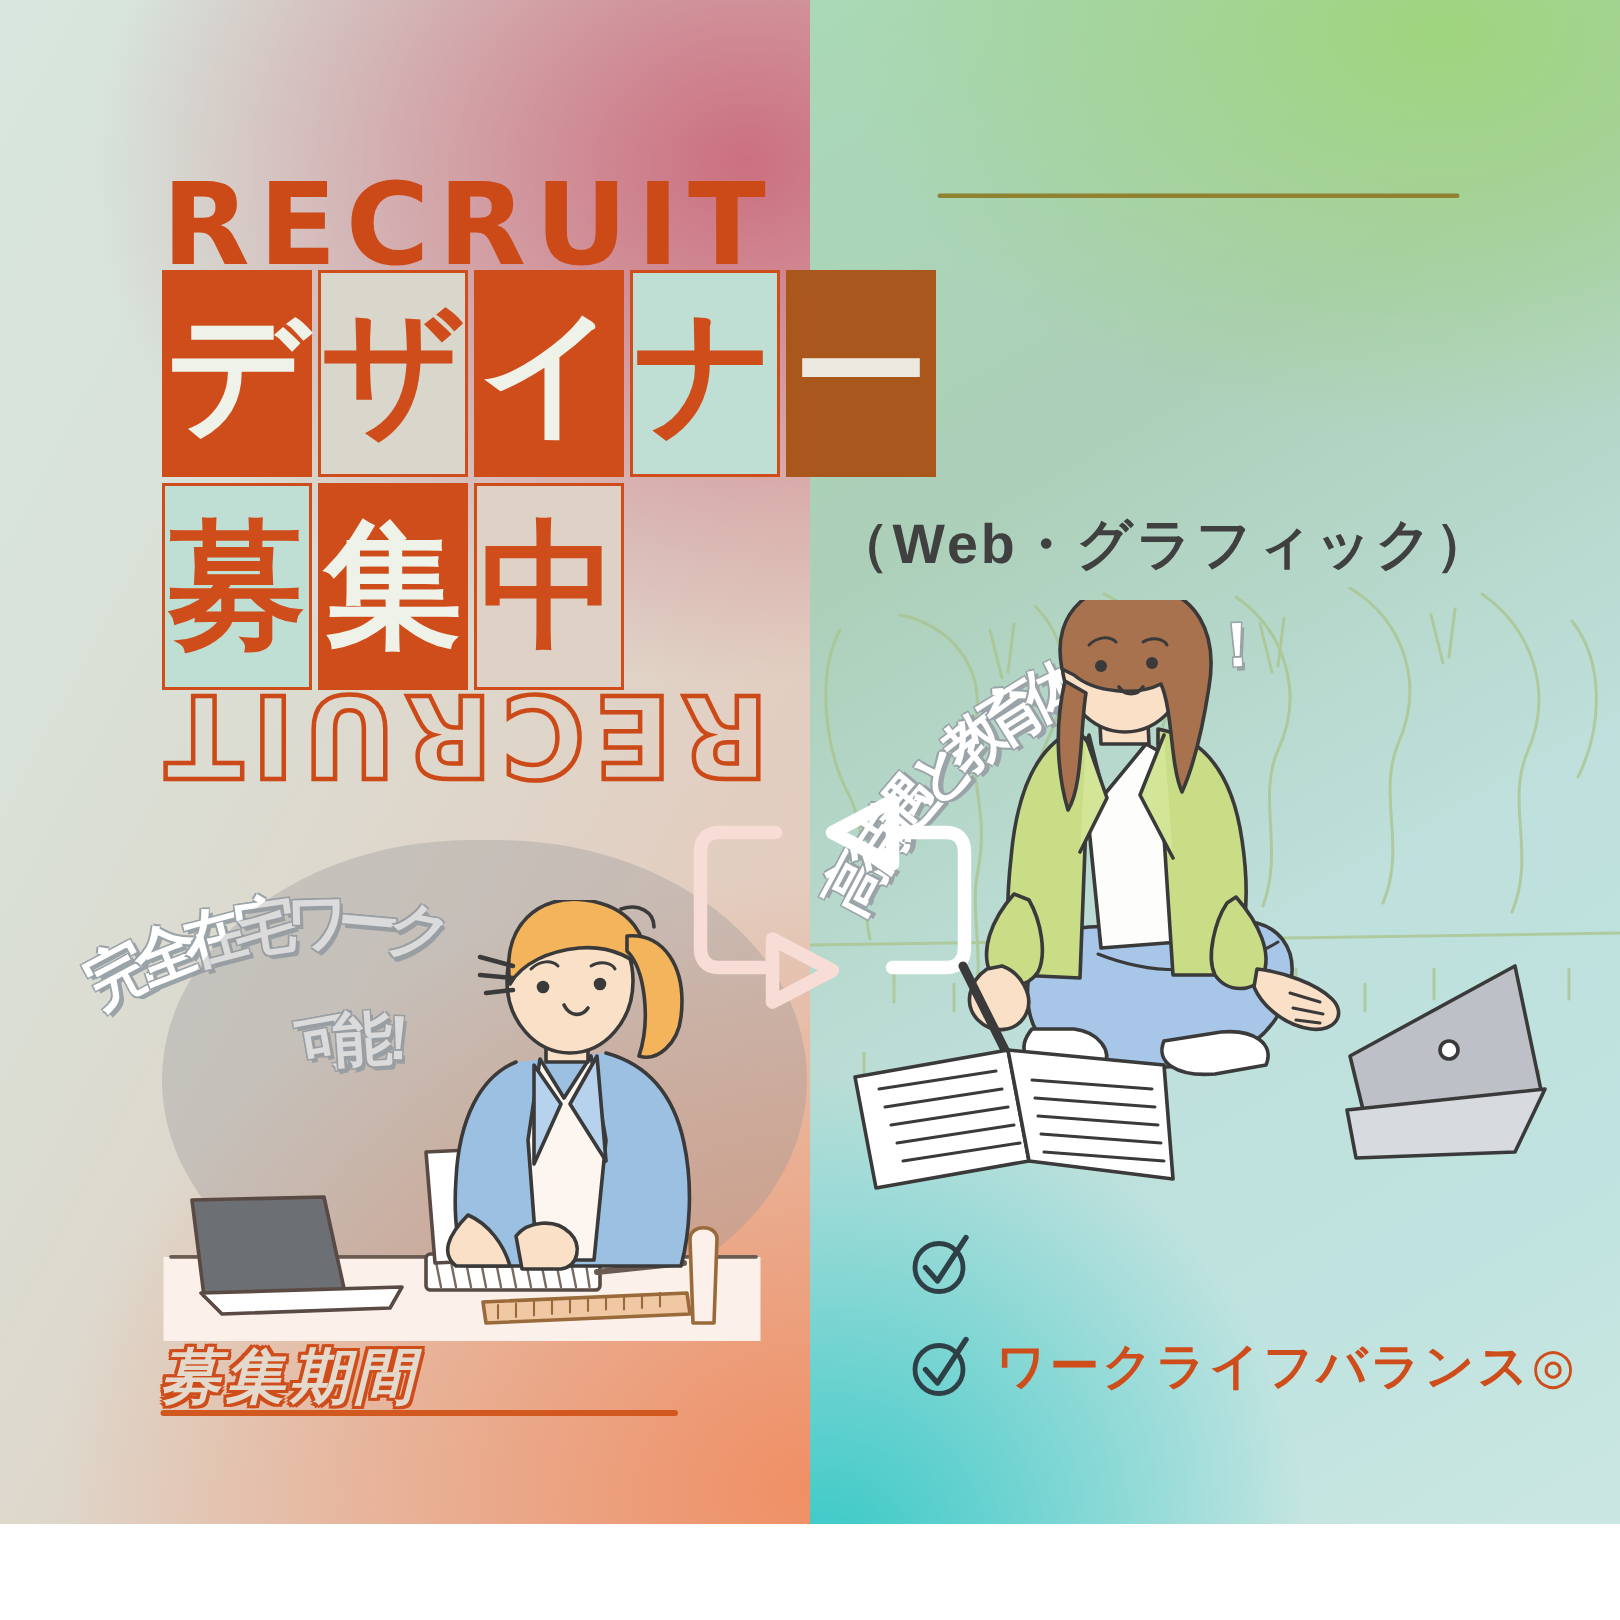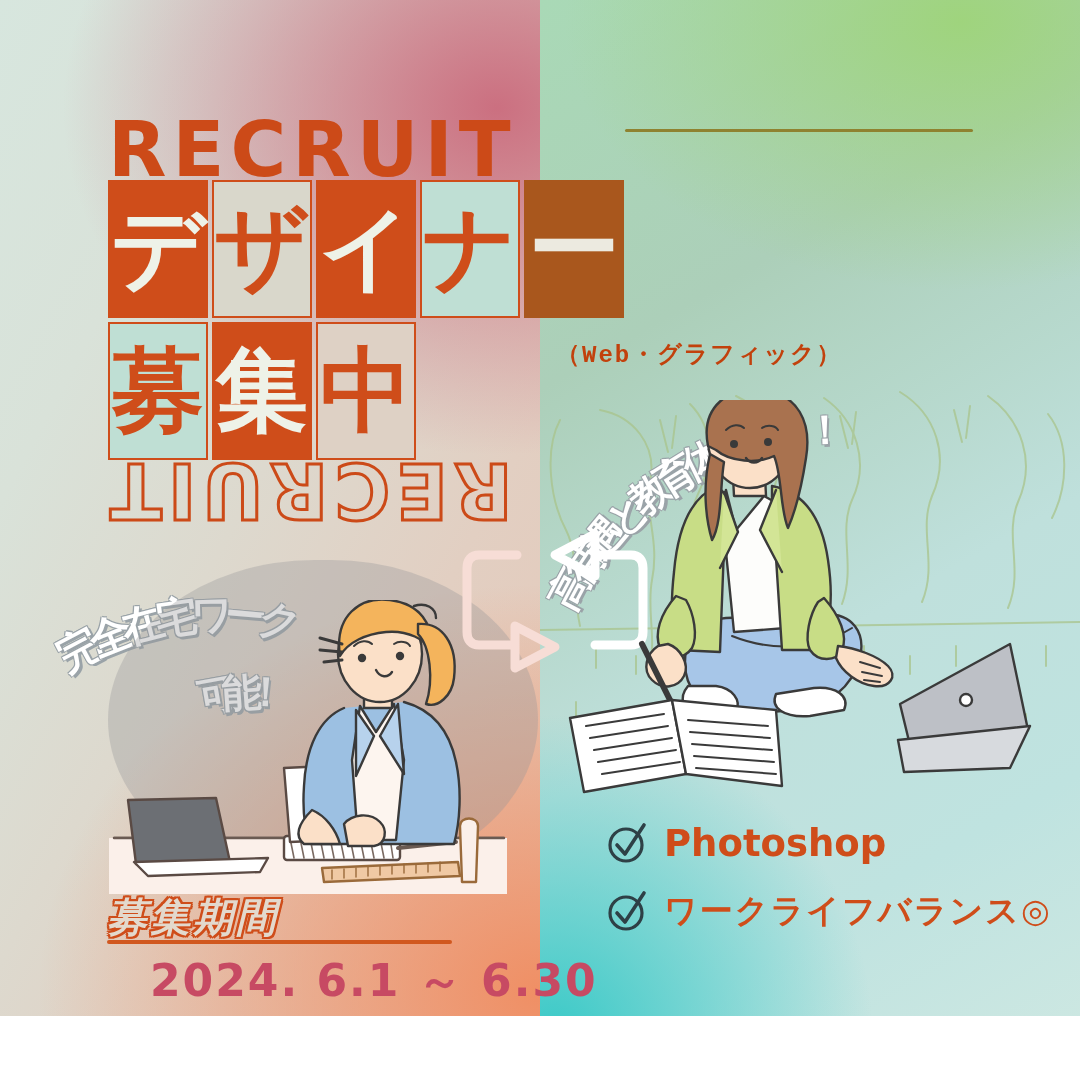--- a/index.html
+++ b/index.html
@@ -53,22 +53,22 @@
   }
   .t-orange{background:#cf4d1a;color:#eef2e8;}
   .t-cream {background:#d9d7cb;color:#cf4d1a;border:2px solid #cf4d1a;}
   .t-mint  {background:#bfdfd4;color:#cf4d1a;border:2px solid #cf4d1a;}
   .t-brown {background:#a9571d;color:#eceae0;}
   .t-tan   {background:#ded1c5;color:#cf4d1a;border:2px solid #cf4d1a;}
 
   
   #subtitle{
     position:absolute;left:556px;top:338px;
-    font-size:24px;font-weight:700;color:#c2410c;letter-spacing:2px;
-    font-family:Liberation Mono, monospace;white-space:nowrap;
+    font-size:37px;font-weight:700;color:#404040;letter-spacing:2px;
+    font-family:Liberation Sans, sans-serif;white-space:nowrap;
   }
 
   
   .arc-wrap{position:absolute;}
   .arc-ch{
     position:absolute;font-size:40px;font-weight:700;
     font-family:"DejaVu Sans",sans-serif;color:#ffffff;
     text-shadow:2px 3px 0 #9aa3a8, -1px -1px 0 #9aa3a8, 1px -1px 0 #9aa3a8, -1px 1px 0 #9aa3a8;
     transform-origin:center center;white-space:pre;
   }
@@ -319,29 +319,27 @@
       <path d="M128 320 L 208 326 M 130 332 L 210 338 M 132 344 L 212 350 M 134 356 L 214 362 M 136 368 L 216 374" stroke="#3a3a3a" stroke-width="2"></path>
 
       <path d="M340 304 L 450 244 L 468 330 L 356 370 Z" fill="#bdc0c6" stroke="#3a3a3a"></path>
       <path d="M338 340 L 470 326 L 450 368 L 344 372 Z" fill="#d7dade" stroke="#3a3a3a"></path>
       <circle cx="406" cy="300" r="6" fill="#ffffff" stroke="#3a3a3a"></circle>
     </g>
   </svg>
 
   <div id="period-label">募集期間</div>
   <div id="period-rule"></div>
-  <div id="period-value">2024. 6.1 ～ 6.30</div>
 
   <div id="checklist">
     <div class="check-item">
       <svg class="check-icon" viewBox="0 0 42 42">
         <circle cx="20" cy="23" r="16" fill="none" stroke="#2e4046" stroke-width="3.2"></circle>
         <path d="M11 23 L 19 32 L 38 3" fill="none" stroke="#2e4046" stroke-width="3.6" stroke-linecap="round" stroke-linejoin="round"></path>
       </svg>
-      <span class="check-label">Photoshop</span>
     </div>
     <div class="check-item">
       <svg class="check-icon" viewBox="0 0 42 42">
         <circle cx="20" cy="23" r="16" fill="none" stroke="#2e4046" stroke-width="3.2"></circle>
         <path d="M11 23 L 19 32 L 38 3" fill="none" stroke="#2e4046" stroke-width="3.6" stroke-linecap="round" stroke-linejoin="round"></path>
       </svg>
       <span class="check-label jp">ワークライフバランス◎</span>
     </div>
   </div>
 

